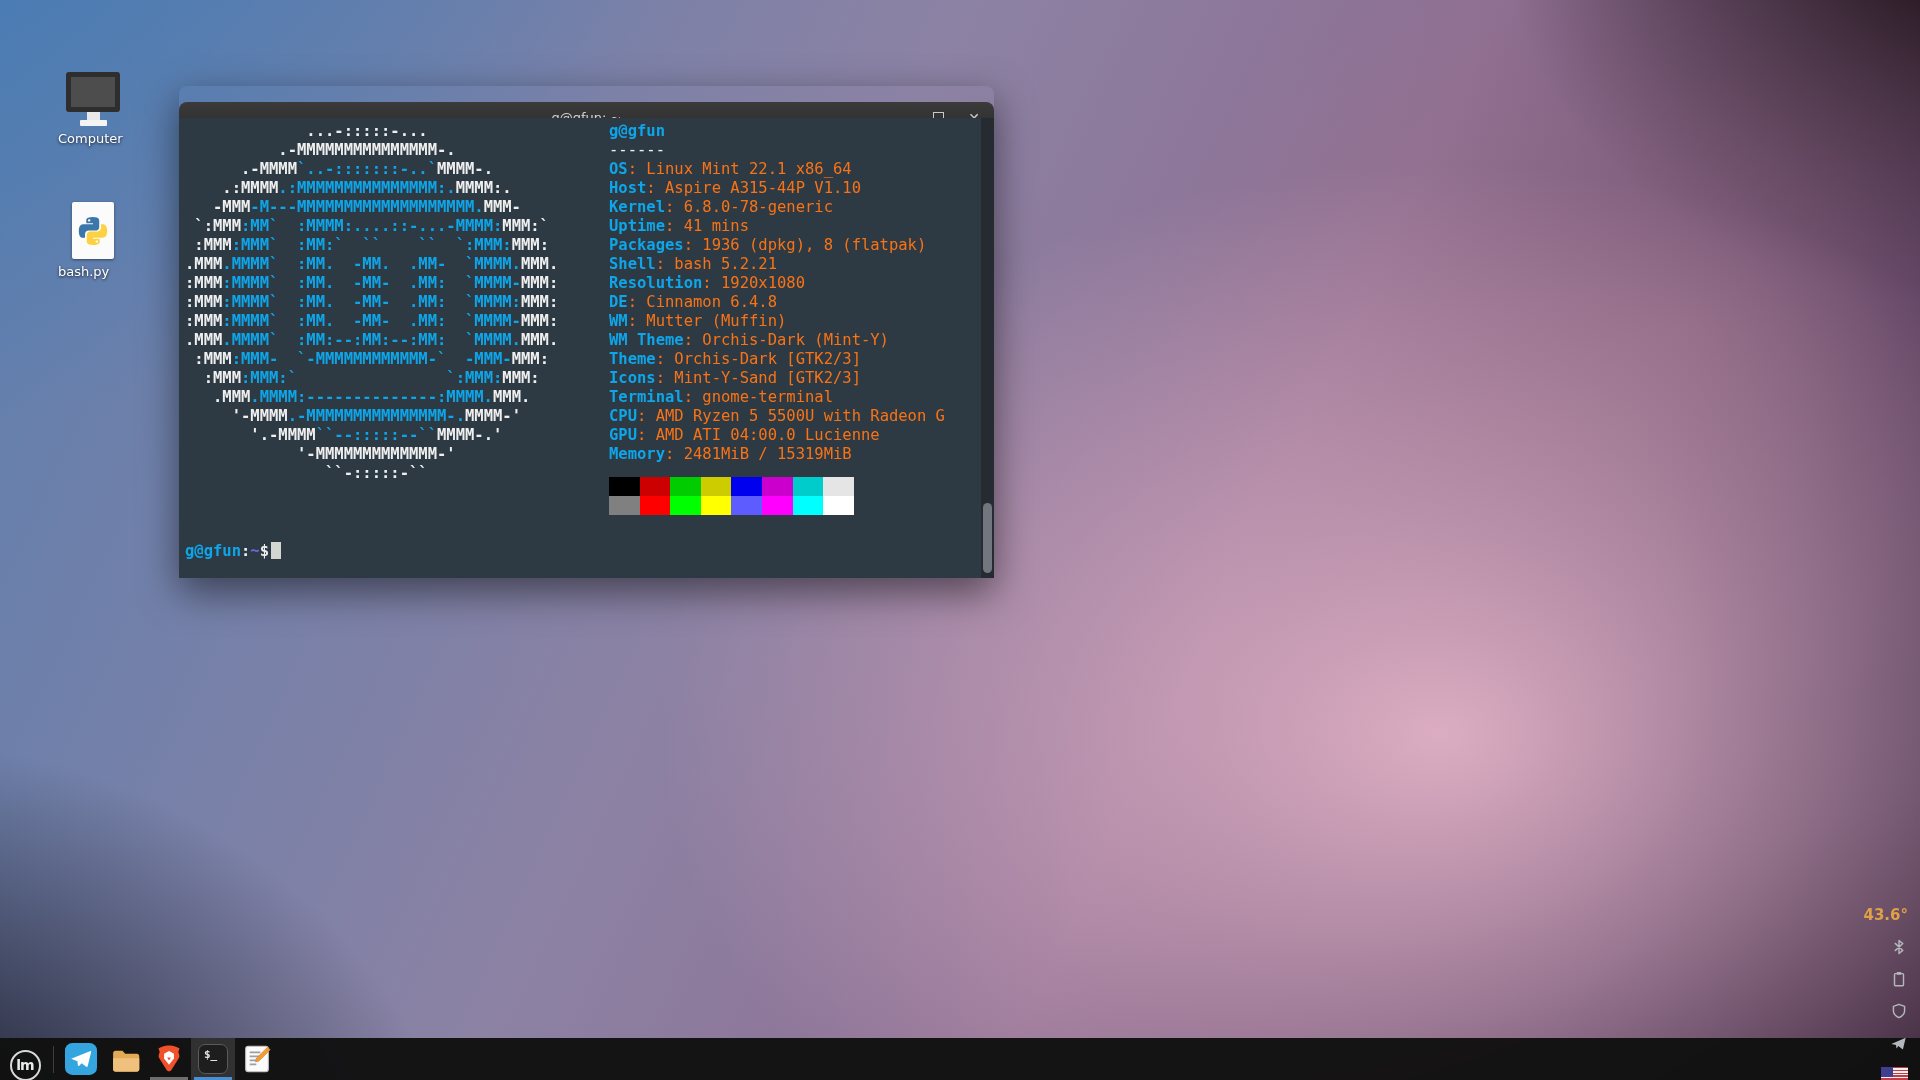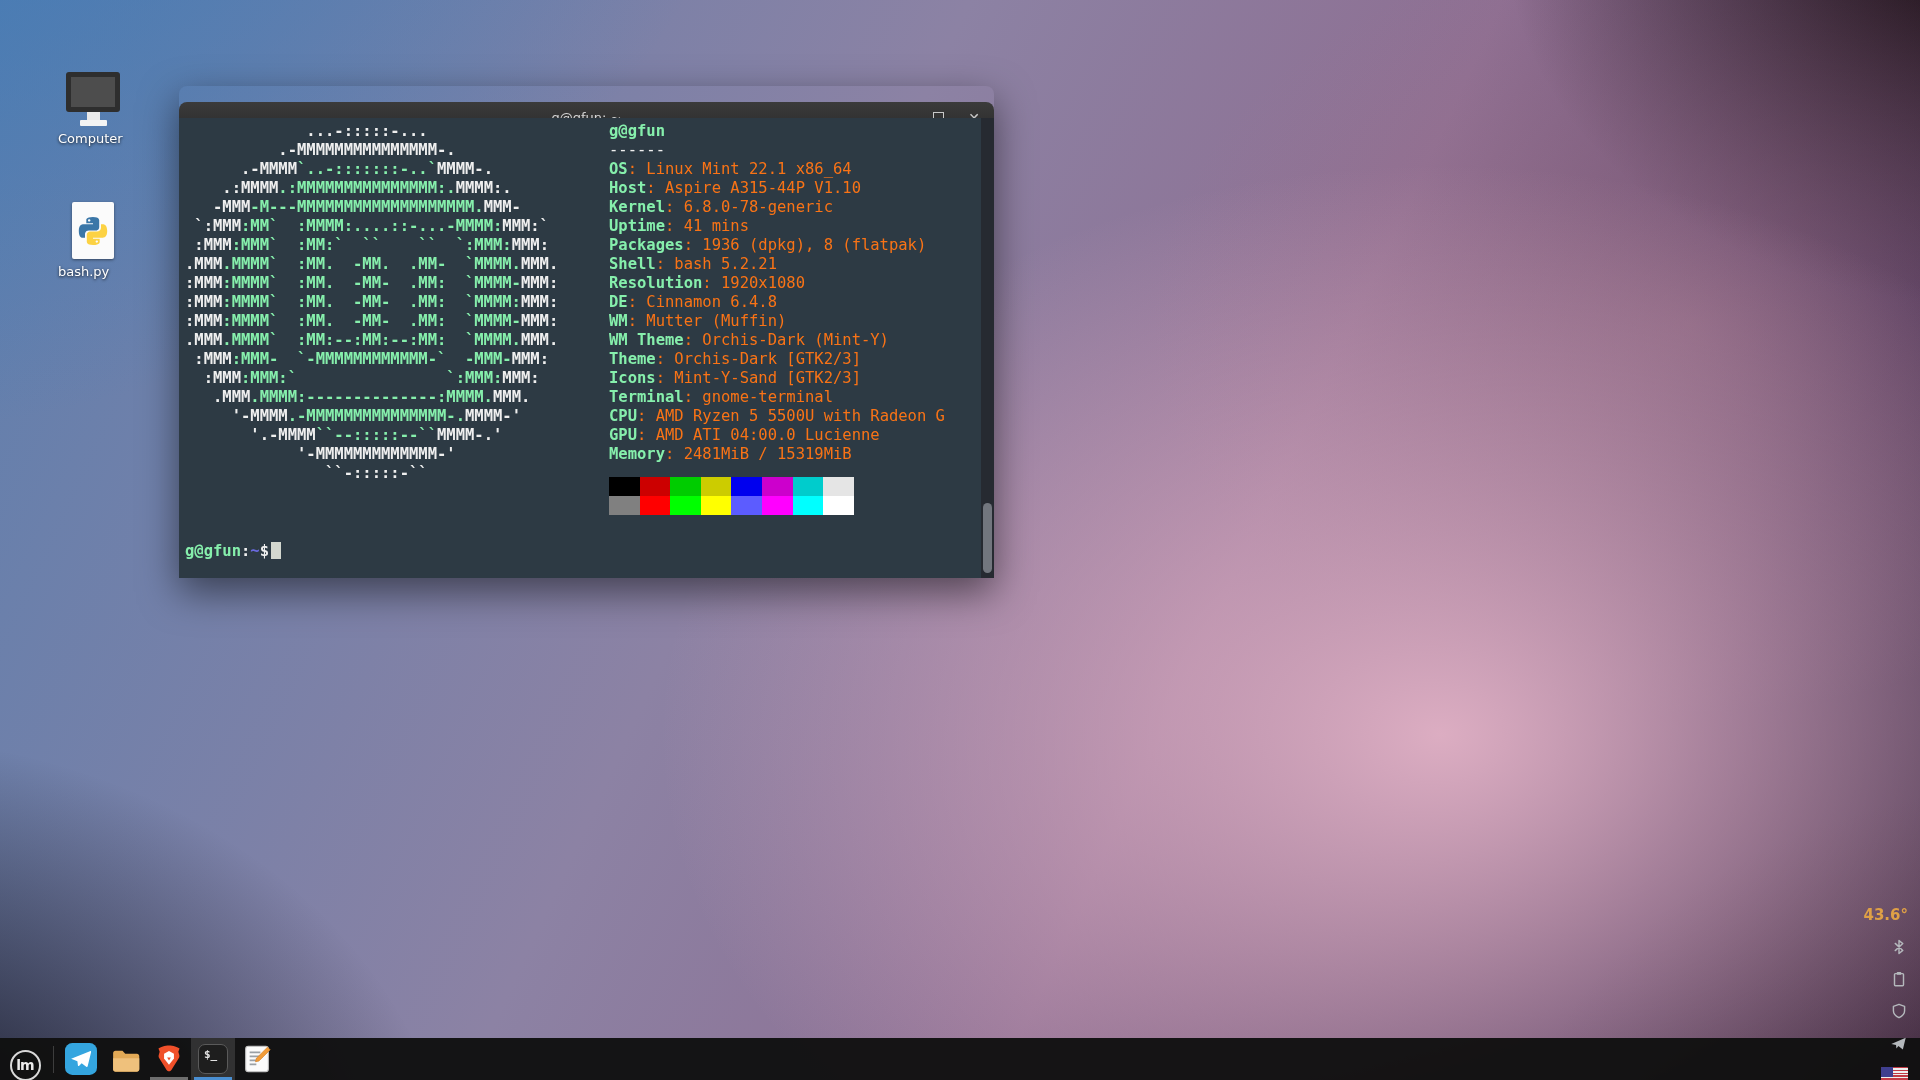--- a/index.html
+++ b/index.html
@@ -35,21 +35,21 @@
               display:flex; align-items:center; justify-content:center;margin-top:16px; }
   .title-text { color:#d5d5d5; font-size:13px; }
   .win-controls { position:absolute; right:10px; top:0; height:100%; display:flex; align-items:center; gap:16px; }
   .win-btn { width:20px; height:20px; display:flex; align-items:center; justify-content:center; color:#c9c9c9; }
   .glyph-min { width:11px; height:2px; background:#c9c9c9; margin-top:9px; }
   .glyph-max { width:11px; height:11px; border:1.6px solid #c9c9c9; }
   .glyph-close { font-size:14px; line-height:1; font-weight:bold; }
 
   .term-body { position:absolute; top:32px; left:0; right:0; bottom:0; background:#2d3a44; overflow:hidden;
                font-family:"DejaVu Sans Mono",monospace; font-size:15.5px; line-height:19px; color:#e8e8e8; }
-  .t-g { color:#86efac; font-weight:bold; }
+  .t-g { color:#0ea5e9; font-weight:bold; }
   .t-w { color:#efefef; }
   .t-b { color:#6a6ae0; font-weight:bold; }
   .ascii-art { position:absolute; left:6px; top:4px; white-space:pre; font-weight:bold; }
   .sysinfo   { position:absolute; left:430px; top:4px; white-space:pre; }
   .sysinfo .val { color:#f97316; font-weight:normal; }
   .palette { margin-top:13px; width:245px; }
   .palette-row { display:flex; height:19px; }
   .palette-cell { width:30.6px; height:19px; }
   .prompt { position:absolute; left:6px; bottom:17px; font-weight:bold; white-space:pre; }
   .cursor { display:inline-block; width:10px; height:17px; background:#d3d7cf; vertical-align:-3px; margin-left:2px; }

